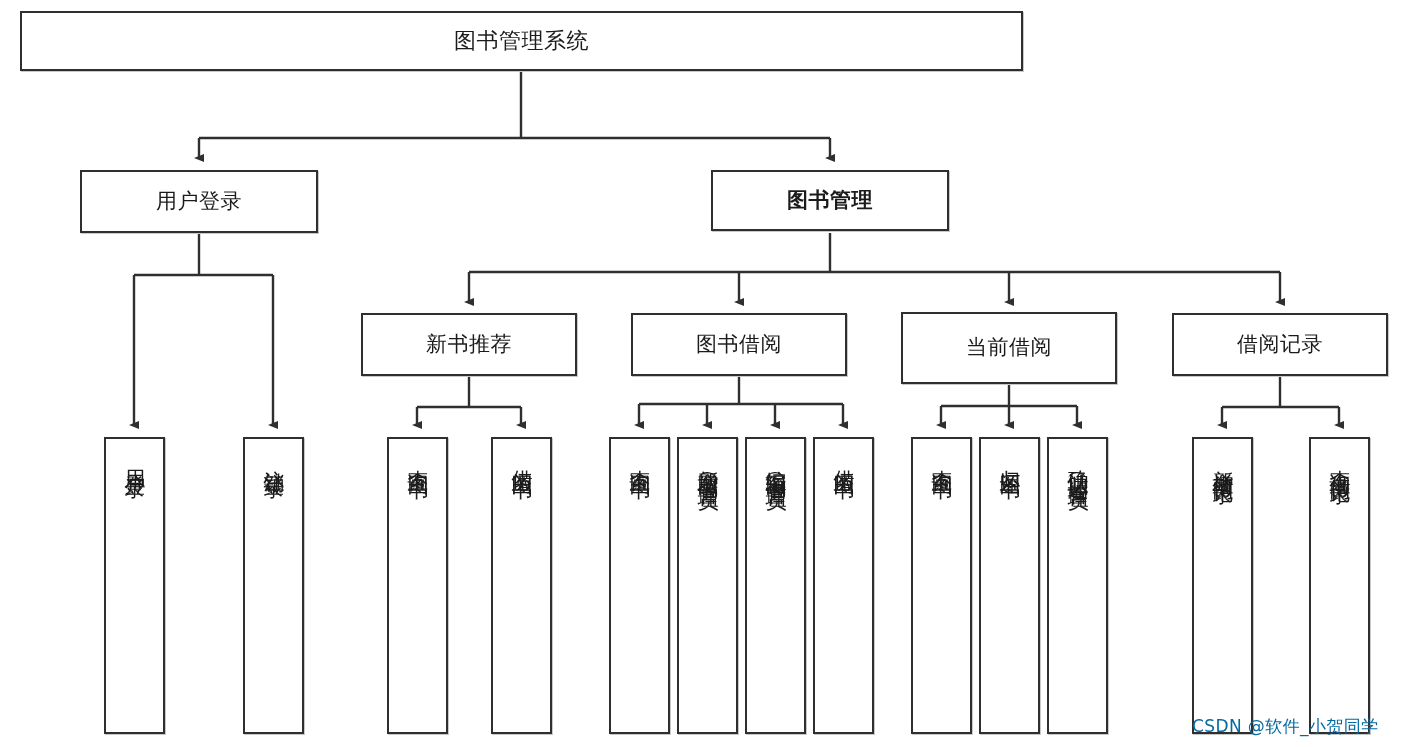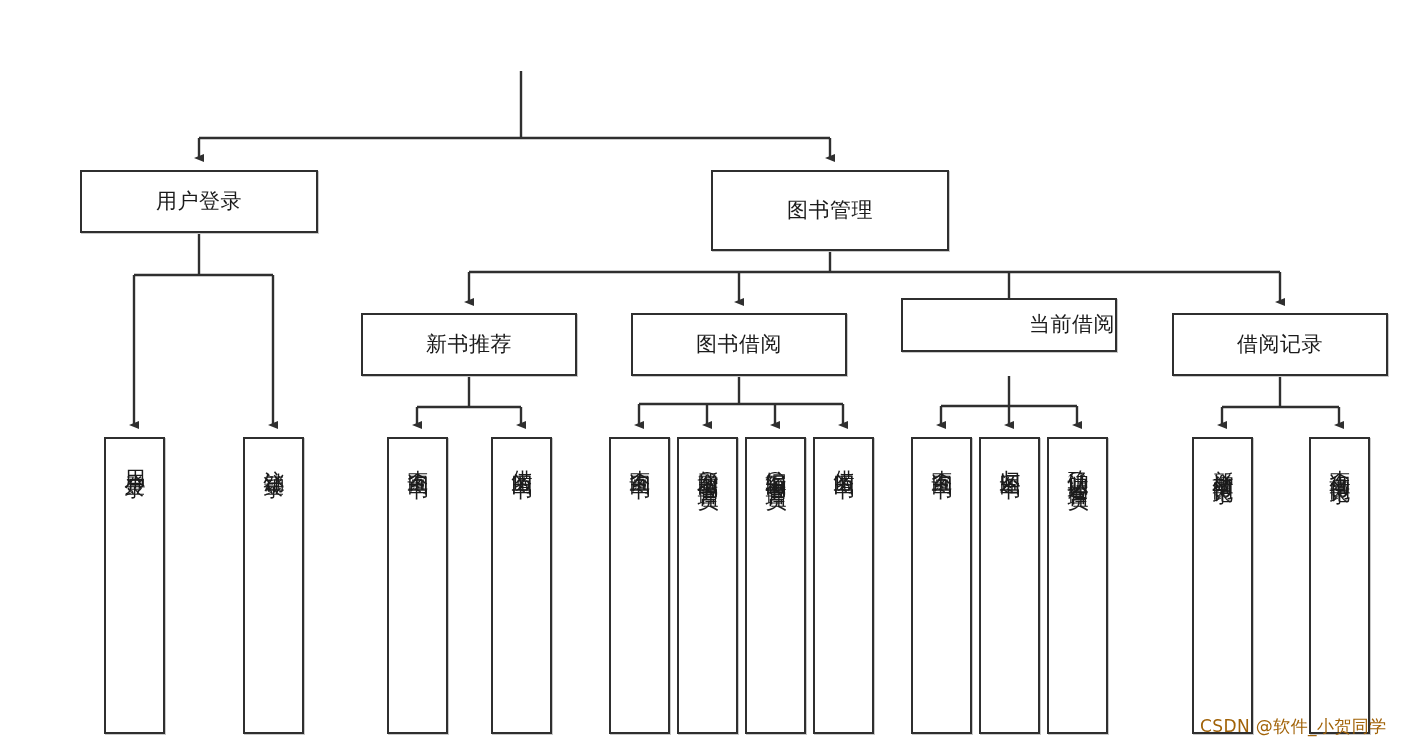--- a/index.html
+++ b/index.html
@@ -63,25 +63,24 @@
     font-size: 21px;
     line-height: 1.0;
     letter-spacing: 3px;
     text-align: left;
   }
   .watermark {
     position: absolute;
     left: 1192px;
     top: 715px;
     font-size: 17px;
-    color: #a16207;
+    color: #0369a1;
     white-space: pre;
     z-index: 5;
     letter-spacing: 0.4px;
-    padding-left: 8px;
   }
 </style>
 </head>
 <body>
 
 <div id="diagram-root">
 
   <svg id="edge-layer" viewBox="0 0 1405 747" width="1405" height="747" xmlns="http://www.w3.org/2000/svg">
     <defs>
       <marker id="arrowhead" markerWidth="10" markerHeight="10" refX="4" refY="5" orient="auto" markerUnits="userSpaceOnUse">
@@ -125,35 +124,38 @@
       <path d="M1009,406 L1009,425" marker-end="url(#arrowhead)"></path>
       <path d="M1077,406 L1077,425" marker-end="url(#arrowhead)"></path>
 
       <path d="M1280,376 L1280,407"></path>
       <path d="M1222,407 L1339,407"></path>
       <path d="M1222,407 L1222,425" marker-end="url(#arrowhead)"></path>
       <path d="M1339,407 L1339,425" marker-end="url(#arrowhead)"></path>
     </g>
   </svg>
 
+  <div class="node horiz root" style="left:20px; top:11px; width:1003px; height:60px;">
+    <span class="node-label">图书管理系统</span>
+  </div>
 
   <div class="node horiz" style="left:80px; top:170px; width:238px; height:63px;">
     <span class="node-label">用户登录</span>
   </div>
-  <div class="node horiz" style="left:711px; top:170px; width:238px; height:81px;">
+  <div class="node horiz" style="left:711px; top:170px; width:238px; height:61px;font-weight:bold;">
     <span class="node-label">图书管理</span>
   </div>
 
   <div class="node horiz" style="left:631px; top:313px; width:216px; height:63px;">
     <span class="node-label">图书借阅</span>
   </div>
   <div class="node horiz" style="left:361px; top:313px; width:216px; height:63px;">
     <span class="node-label">新书推荐</span>
   </div>
-  <div class="node horiz" style="left:901px; top:298px; width:216px; height:54px;justify-content:flex-end;">
+  <div class="node horiz" style="left:901px; top:312px; width:216px; height:72px;">
     <span class="node-label">当前借阅</span>
   </div>
   <div class="node horiz" style="left:1172px; top:313px; width:216px; height:63px;align-items:center;">
     <span class="node-label">借阅记录</span>
   </div>
 
   <div class="node vert" style="left:104px; top:437px; width:61px; height:297px;">
     <span class="node-label">用户登录</span>
   </div>
   <div class="node vert" style="left:243px; top:437px; width:61px; height:297px;">

